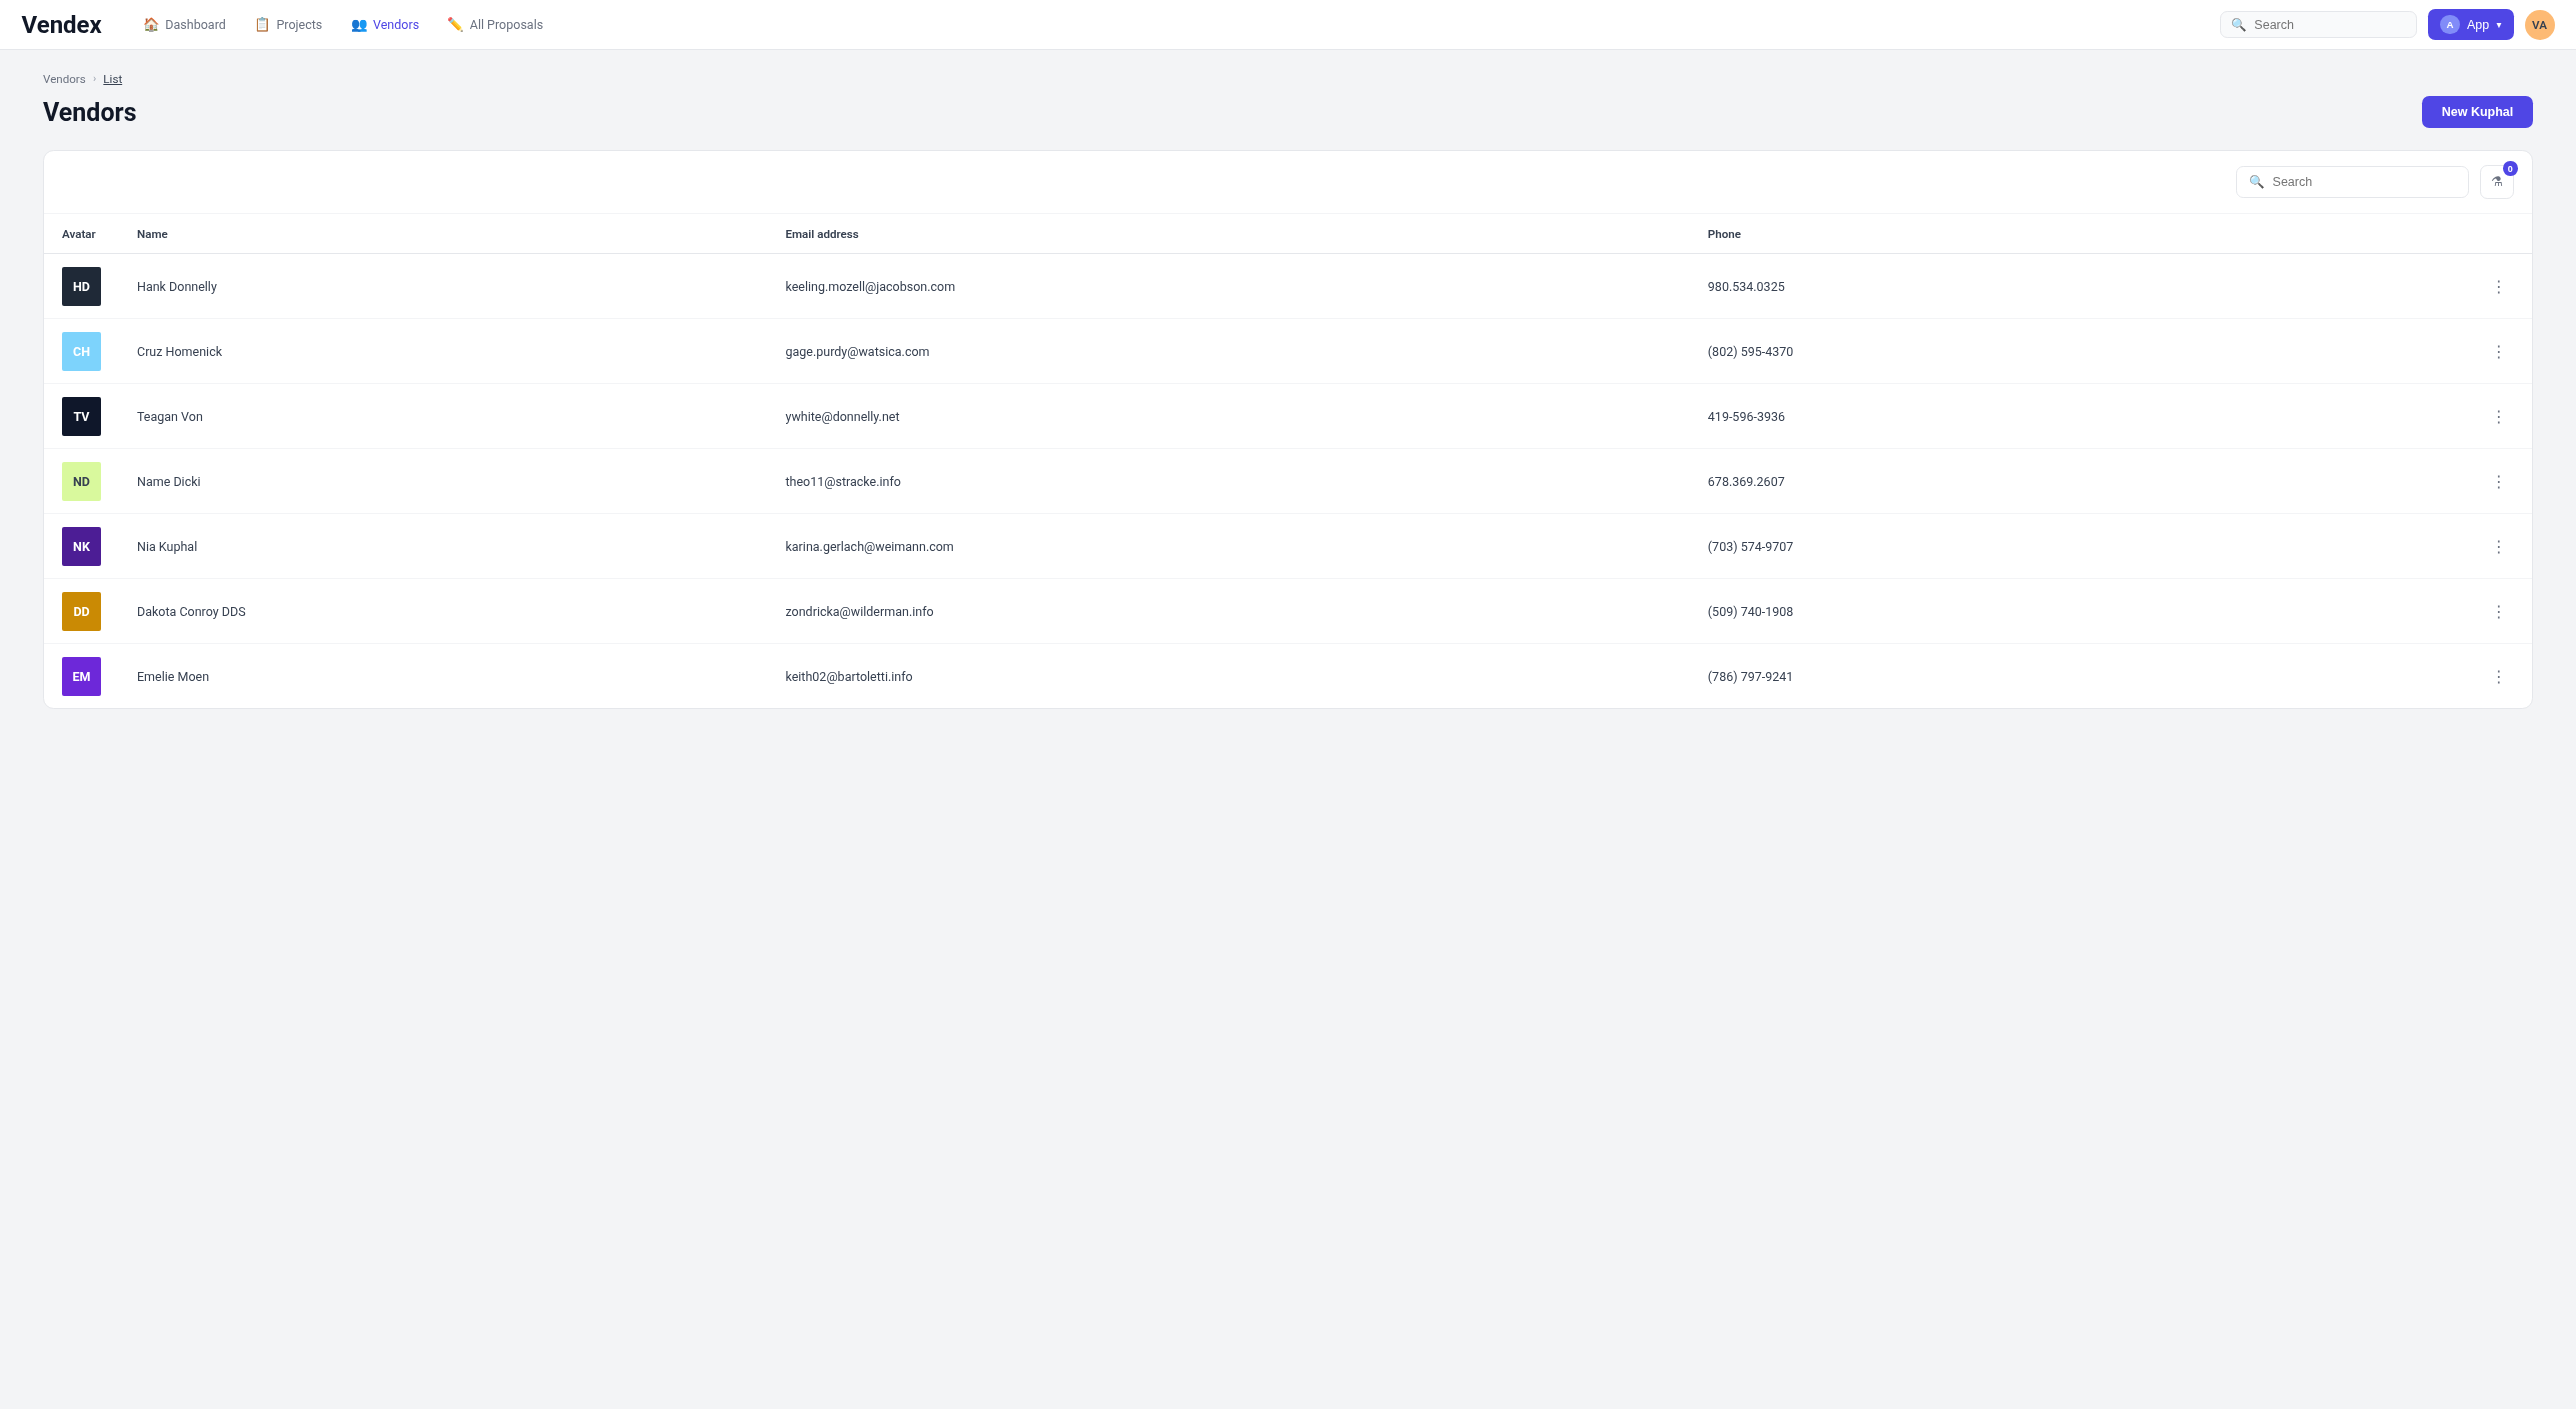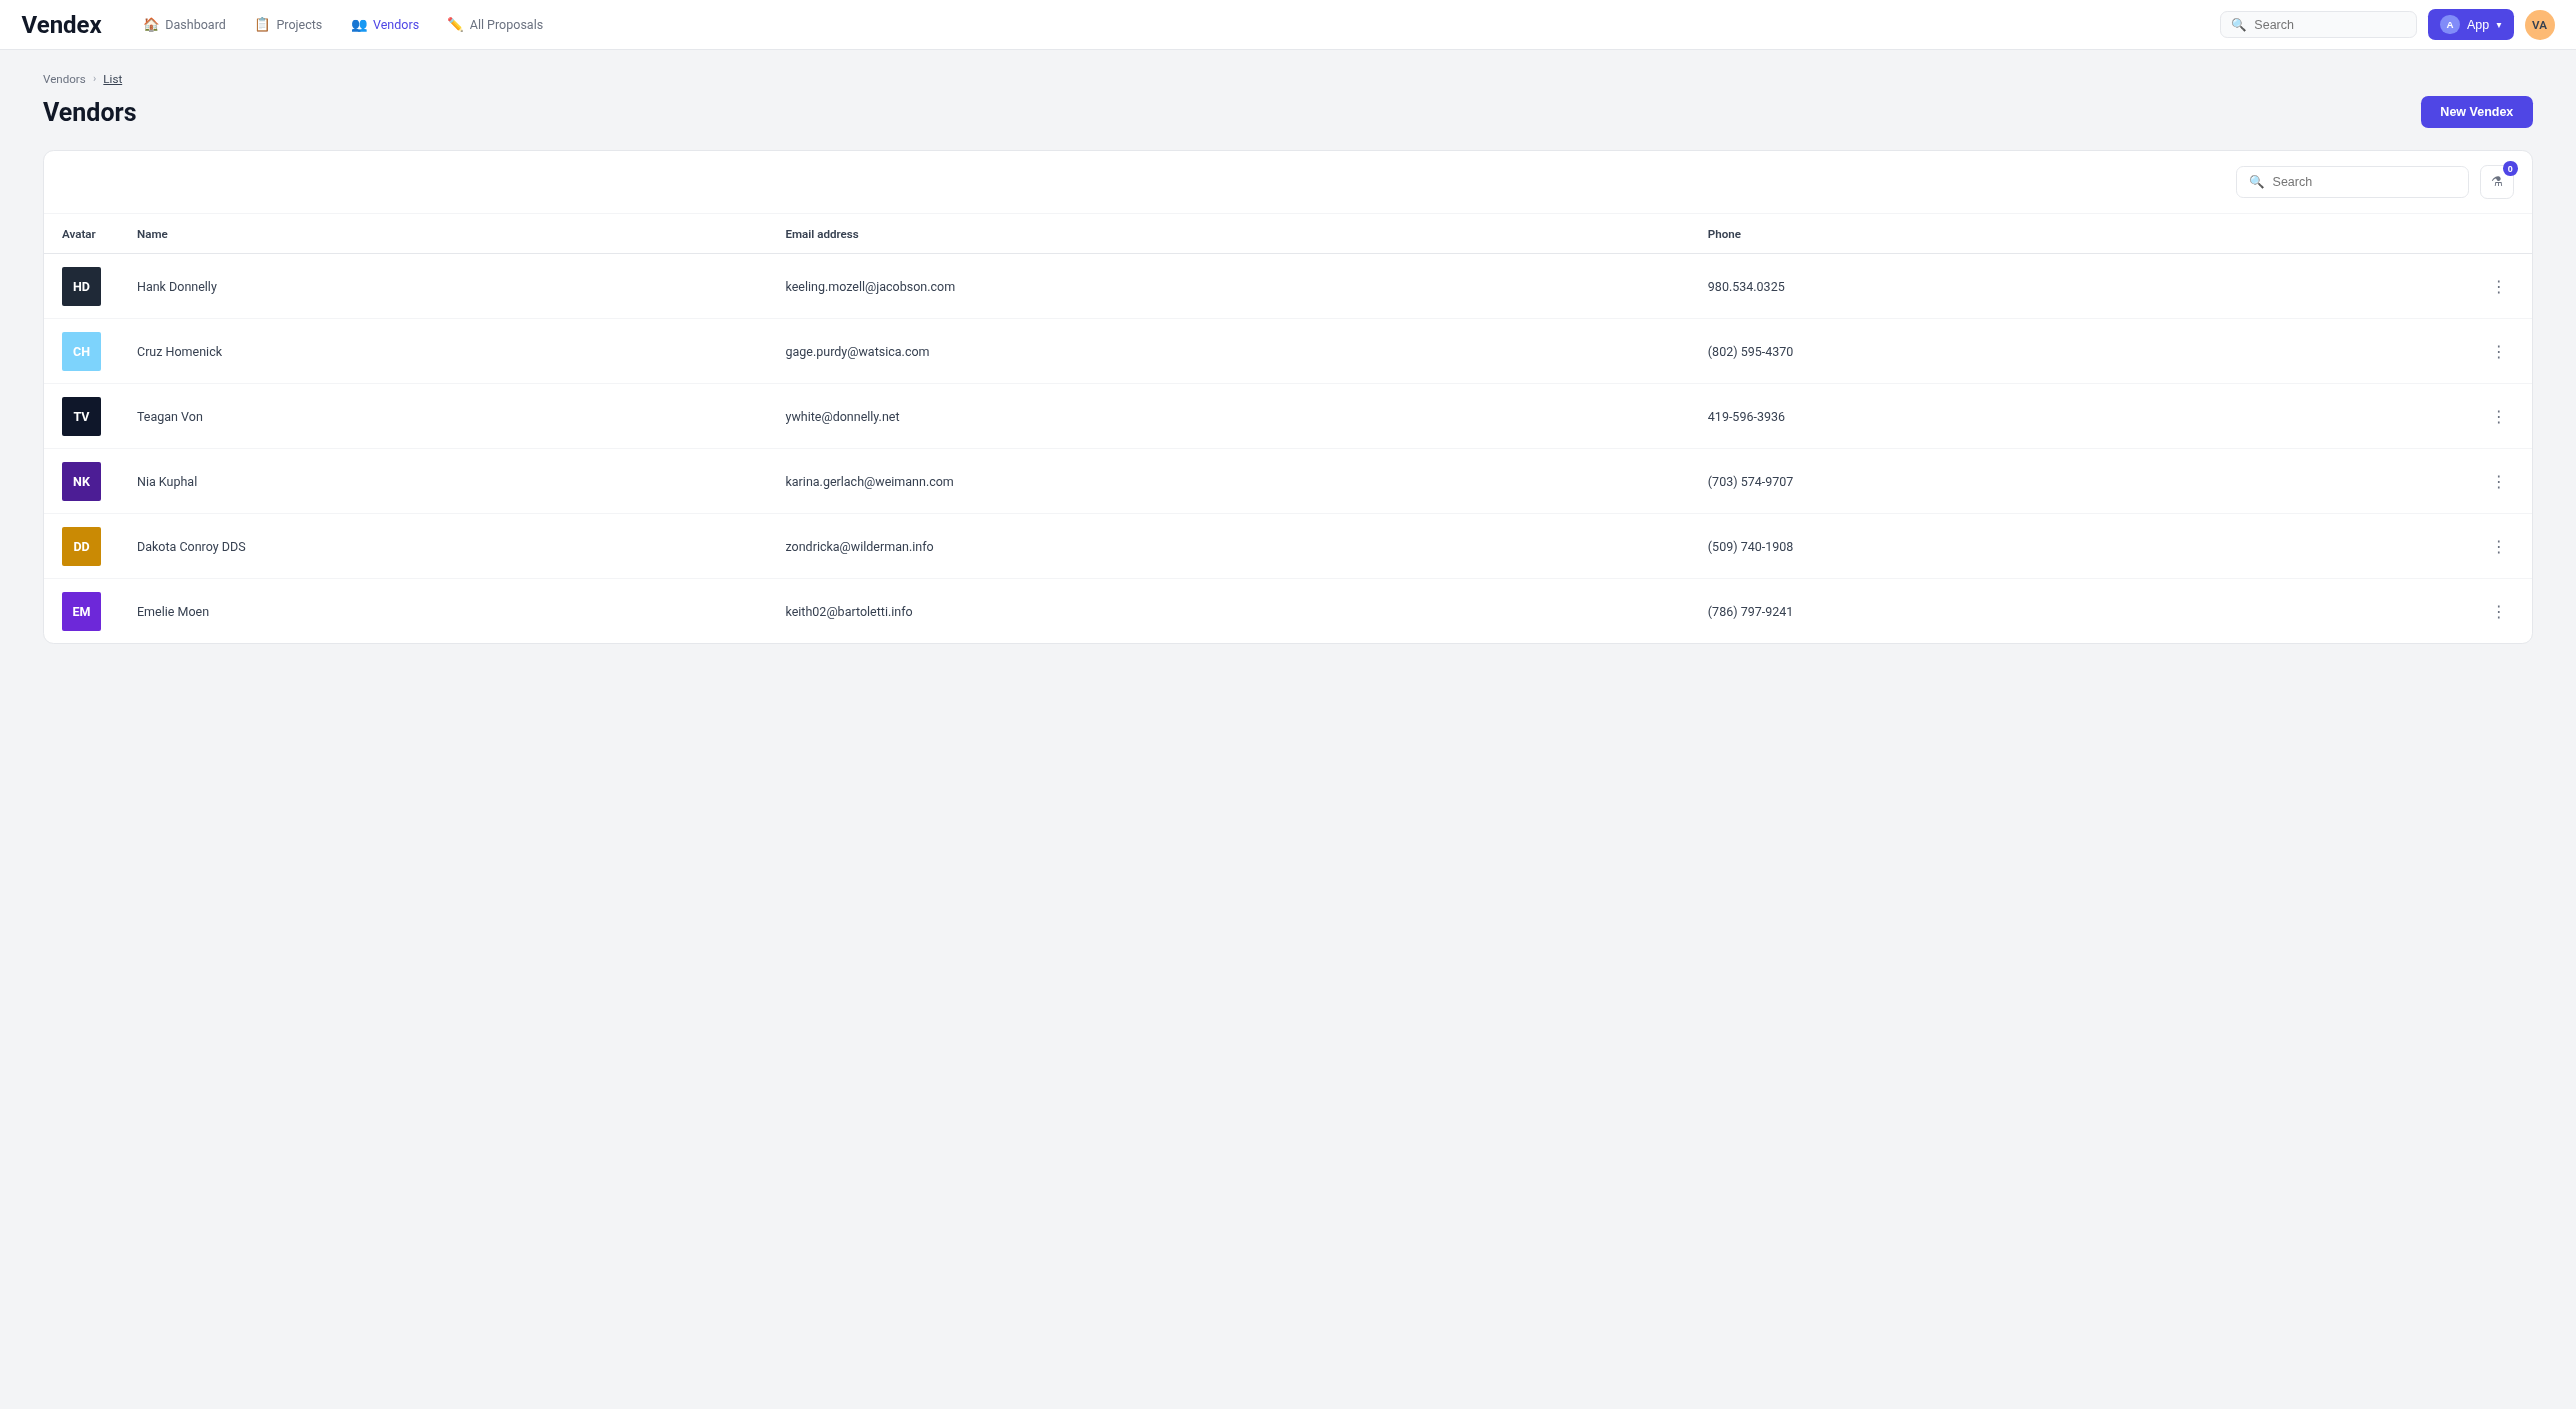--- a/index.html
+++ b/index.html
@@ -301,21 +301,21 @@
 <div class="page-content">
 
   <div class="breadcrumb">
     <span>Vendors</span>
     <span class="breadcrumb-sep">›</span>
     <span class="breadcrumb-current">List</span>
   </div>
 
   <div class="page-header">
     <h1 class="page-title">Vendors</h1>
-    <button class="new-vendor-btn">New Vendex</button>
+    <button class="new-vendor-btn">New Kuphal</button>
   </div>
 
   <div class="table-card">
 
     <div class="table-toolbar">
       <div class="search-bar-table">
         <span class="search-icon-sm">🔍</span>
         <input type="text" placeholder="Search" style="">
       </div>
       <button class="filter-btn">
@@ -363,20 +363,31 @@
     </td>
     <td>Teagan Von</td>
     <td>ywhite@donnelly.net</td>
     <td>419-596-3936</td>
     <td class="actions-cell">
       <button class="more-btn">⋮</button>
     </td>
   </tr>
           <tr>
     <td class="avatar-cell">
+      <div class="avatar-box" style="background:#d9f99d; color:#374151">ND</div>
+    </td>
+    <td>Name Dicki</td>
+    <td>theo11@stracke.info</td>
+    <td>678.369.2607</td>
+    <td class="actions-cell">
+      <button class="more-btn">⋮</button>
+    </td>
+  </tr>
+          <tr>
+    <td class="avatar-cell">
       <div class="avatar-box" style="background:#4c1d95; color:#fff">NK</div>
     </td>
     <td>Nia Kuphal</td>
     <td>karina.gerlach@weimann.com</td>
     <td>(703) 574-9707</td>
     <td class="actions-cell">
       <button class="more-btn">⋮</button>
     </td>
   </tr>
           <tr>

